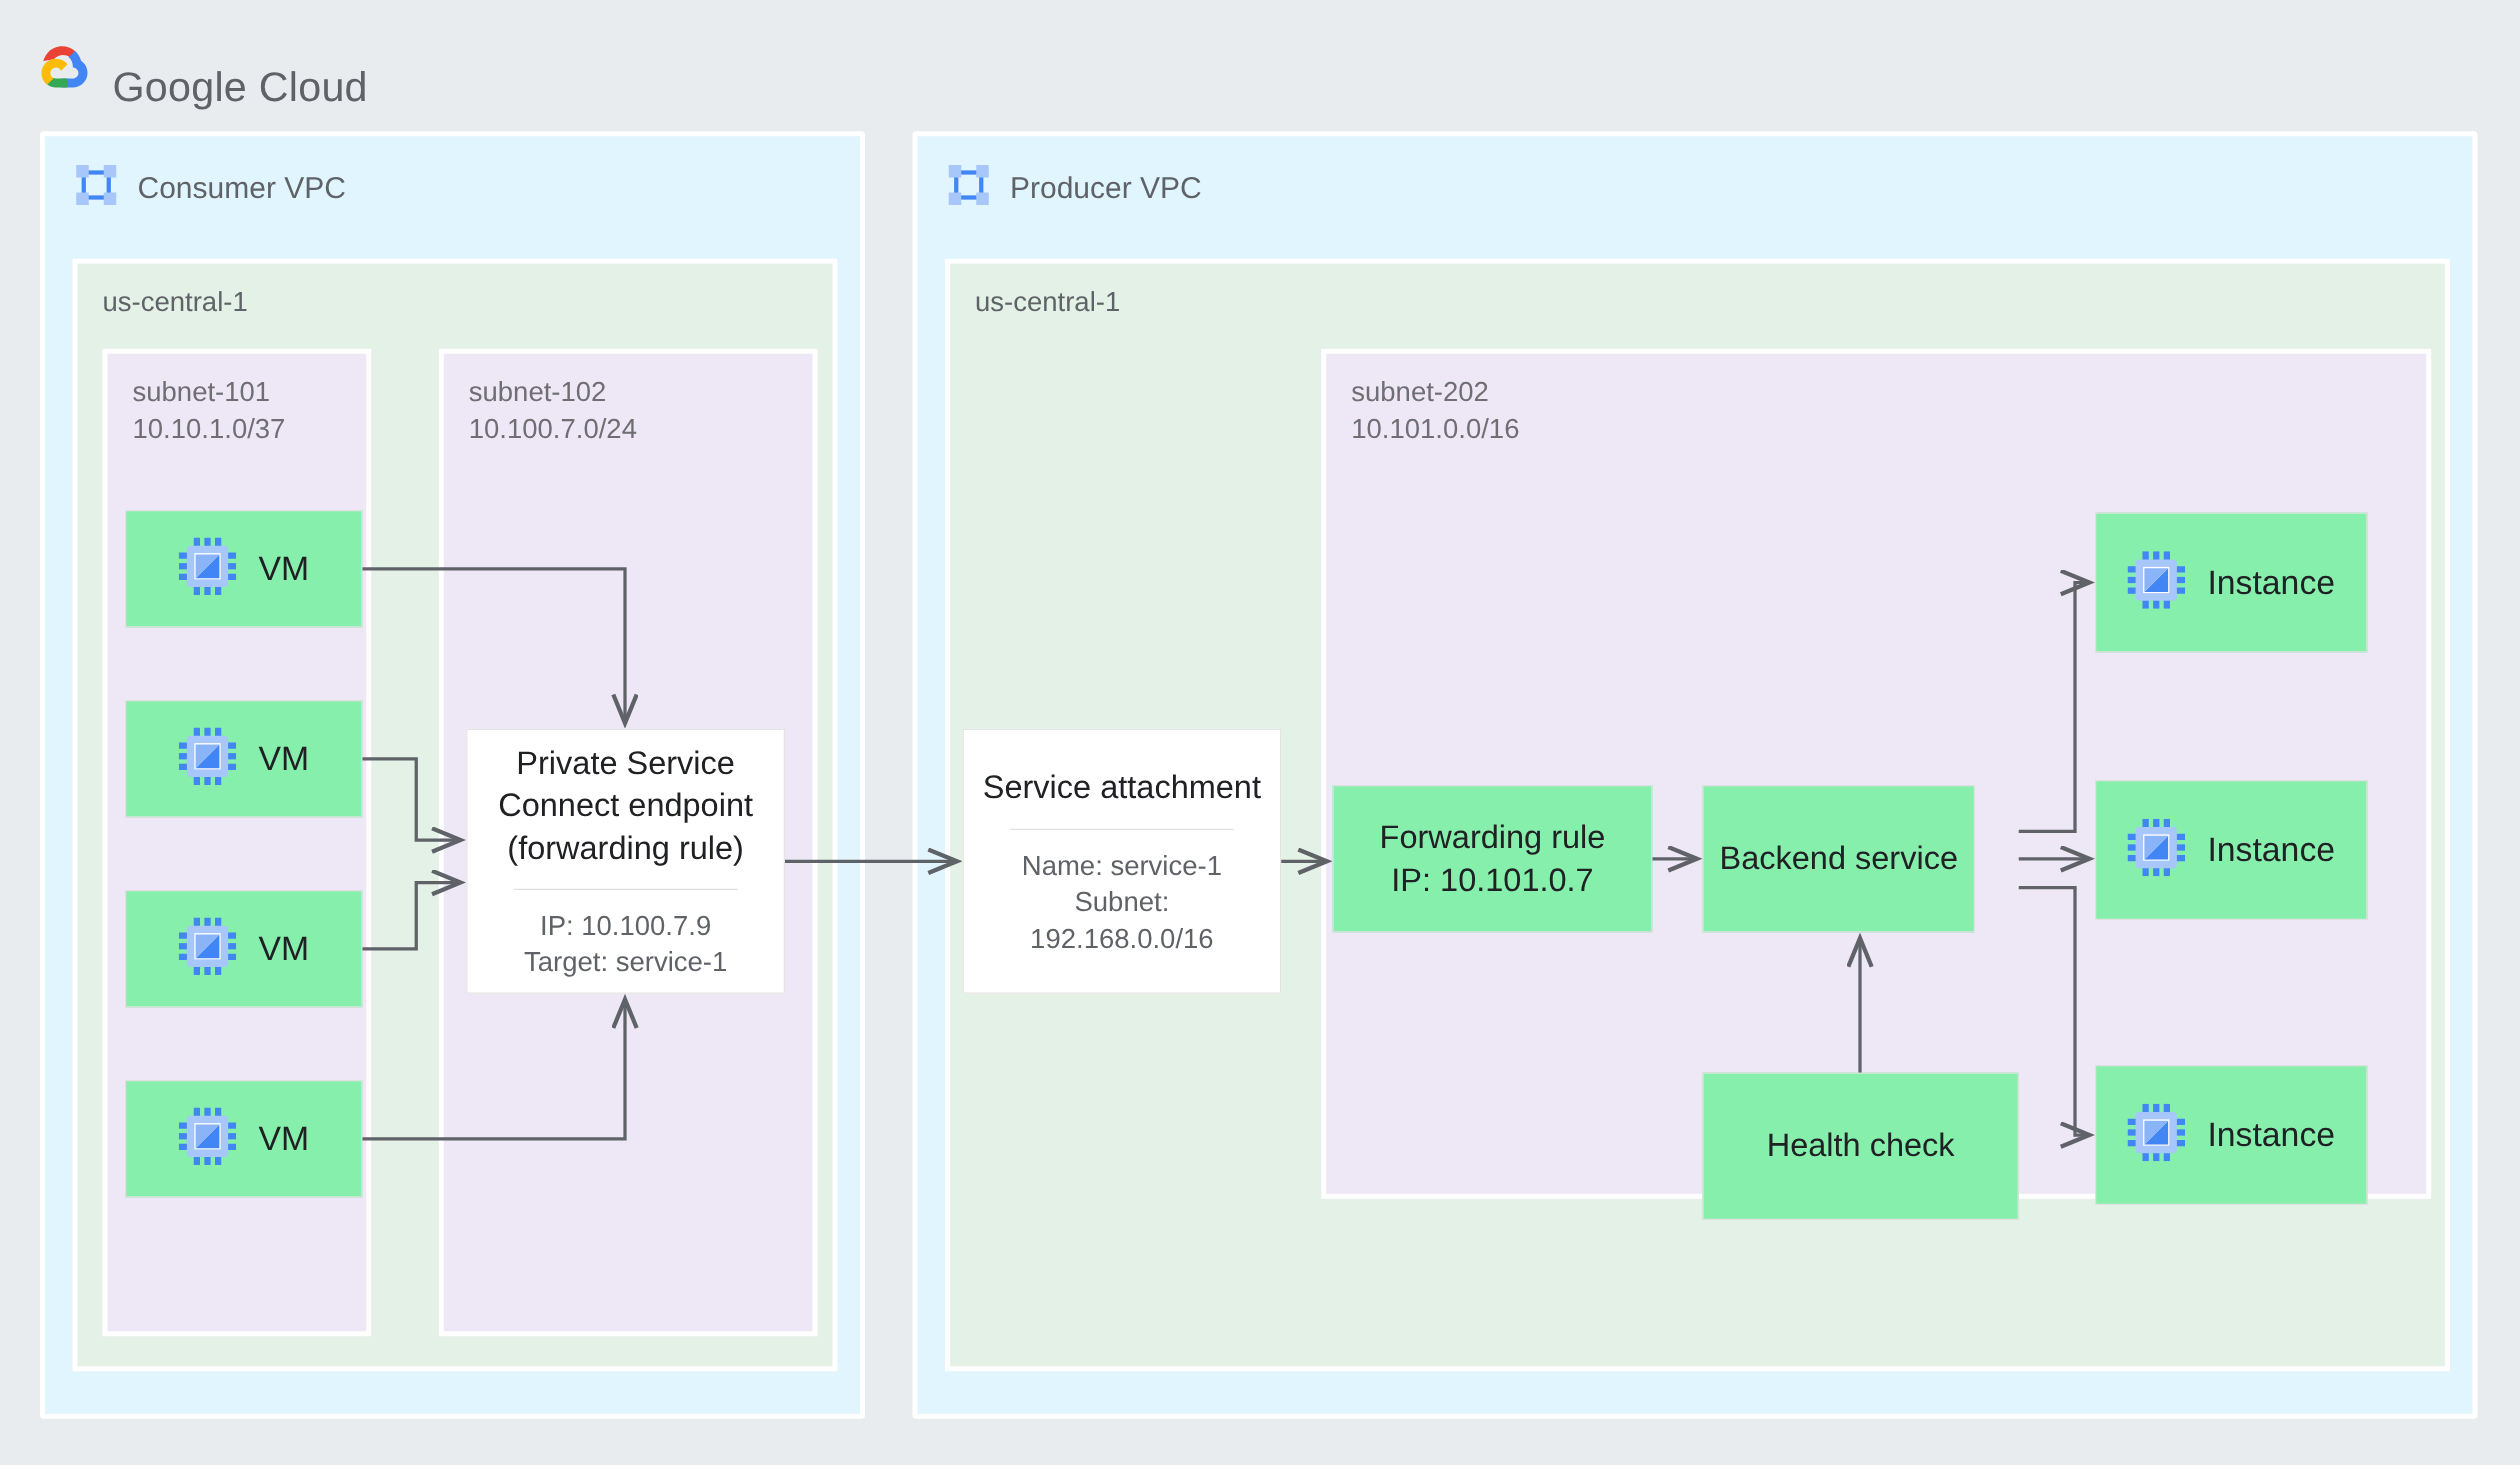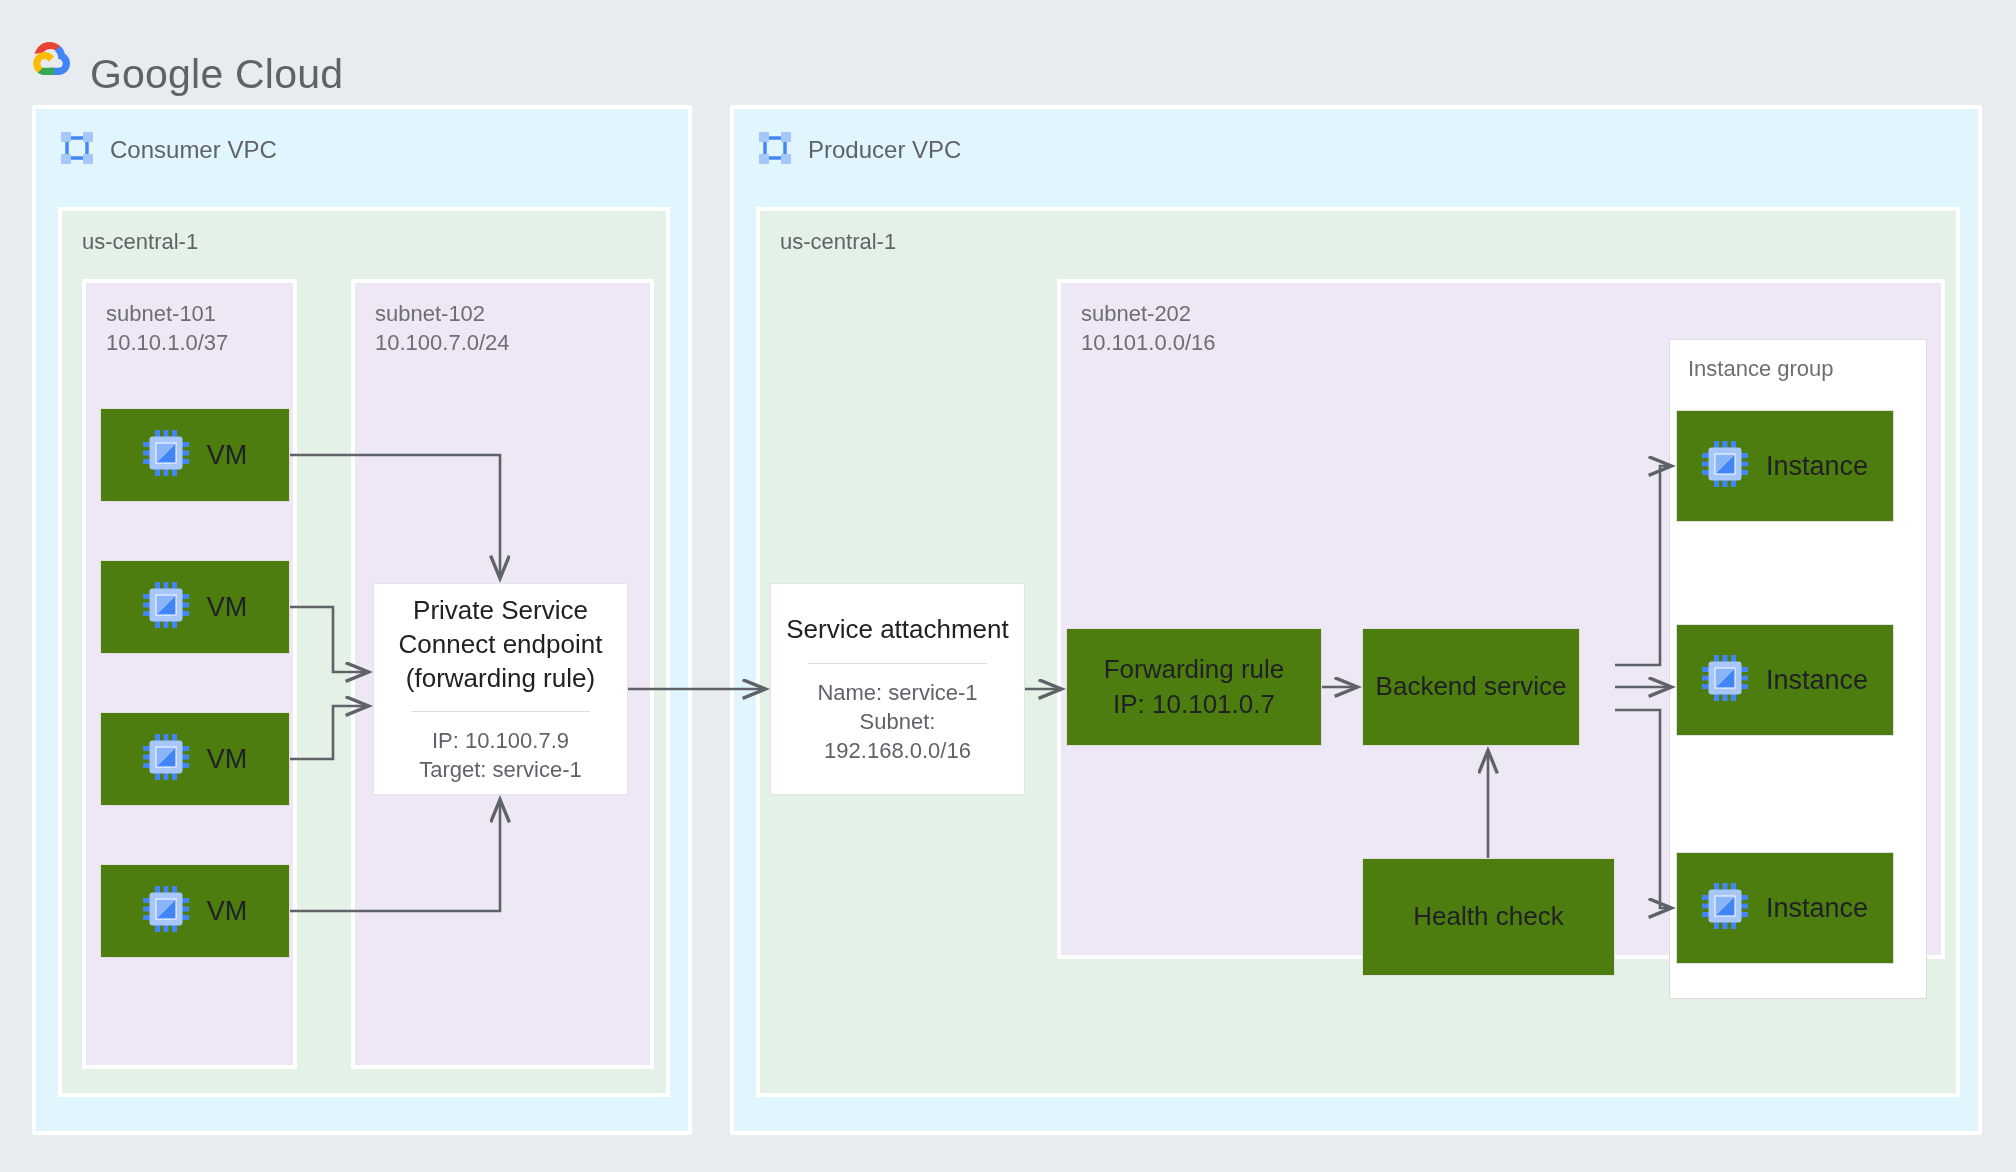--- a/index.html
+++ b/index.html
@@ -7,21 +7,21 @@
     width:2016px;height:1172px;
     background:#e9ecef;
     font-family:"Liberation Sans", sans-serif;
     -webkit-font-smoothing:antialiased;
     overflow:hidden;
   }
   .canvas{position:relative;width:2016px;height:1172px;}
 
   
   .brand{position:absolute;left:30px;top:22px;display:flex;align-items:center;gap:18px;}
-  .brand-text{font-size:41px;color:#5f6368;letter-spacing:.2px;margin-top:29px;}
+  .brand-text{font-size:33px;color:#5f6368;letter-spacing:.2px;margin-top:29px;}
   .brand-text .b{color:#5f6368;}
 
   
   .vpc{
     position:absolute;background:#e1f5fe;border:4px solid #ffffff;border-radius:3px;
     box-sizing:border-box;
   }
   .vpc-head{position:absolute;left:24px;top:22px;display:flex;align-items:center;gap:16px;}
   .vpc-title{font-size:24px;color:#5f6368;}
 
@@ -35,21 +35,21 @@
   }
   .subnet-label{position:absolute;left:20px;top:16px;font-size:22px;color:#6e6e73;line-height:1.32;}
 
   .group-box{
     position:absolute;background:#ffffff;border:1px solid #dcdcdc;box-sizing:border-box;
   }
   .group-label{position:absolute;left:18px;top:16px;font-size:22px;color:#6e6e73;}
 
   
   .node{
-    position:absolute;background:#4d7c0f;border:1px solid #e0e0e0;box-sizing:border-box;
+    position:absolute;background:#86efac;border:1px solid #e0e0e0;box-sizing:border-box;
     display:flex;align-items:center;justify-content:center;
   }
   .node-row{gap:18px;}
   .node-label{font-size:27px;color:#202124;white-space:nowrap;}
 
   .card{
     position:absolute;background:#ffffff;border:1px solid #e3e3e3;box-sizing:border-box;
     display:flex;flex-direction:column;align-items:center;justify-content:center;
     padding:10px 12px;
   }
@@ -238,23 +238,20 @@
 
     <div class="region" style="left:22px;top:98px;width:1204px;height:890px;">
       <div class="region-label">us-central-1</div>
 
       <div class="subnet" style="left:297px;top:68px;width:888px;height:680px;">
         <div class="subnet-label">
           <div>subnet-202</div>
           <div>10.101.0.0/16</div>
         </div>
 
-        <div class="group-box" style="left:608px;top:56px;width:258px;height:660px;">
-          <div class="group-label">Instance group</div>
-        </div>
       </div>
     </div>
   </div>
 
   <div class="card" style="left:770px;top:583px;width:255px;height:212px;">
     <div class="card-title">Service attachment</div>
     <div class="card-divider"></div>
     <div class="card-sub">Name: service-1</div>
     <div class="card-sub">Subnet:</div>
     <div class="card-sub">192.168.0.0/16</div>

